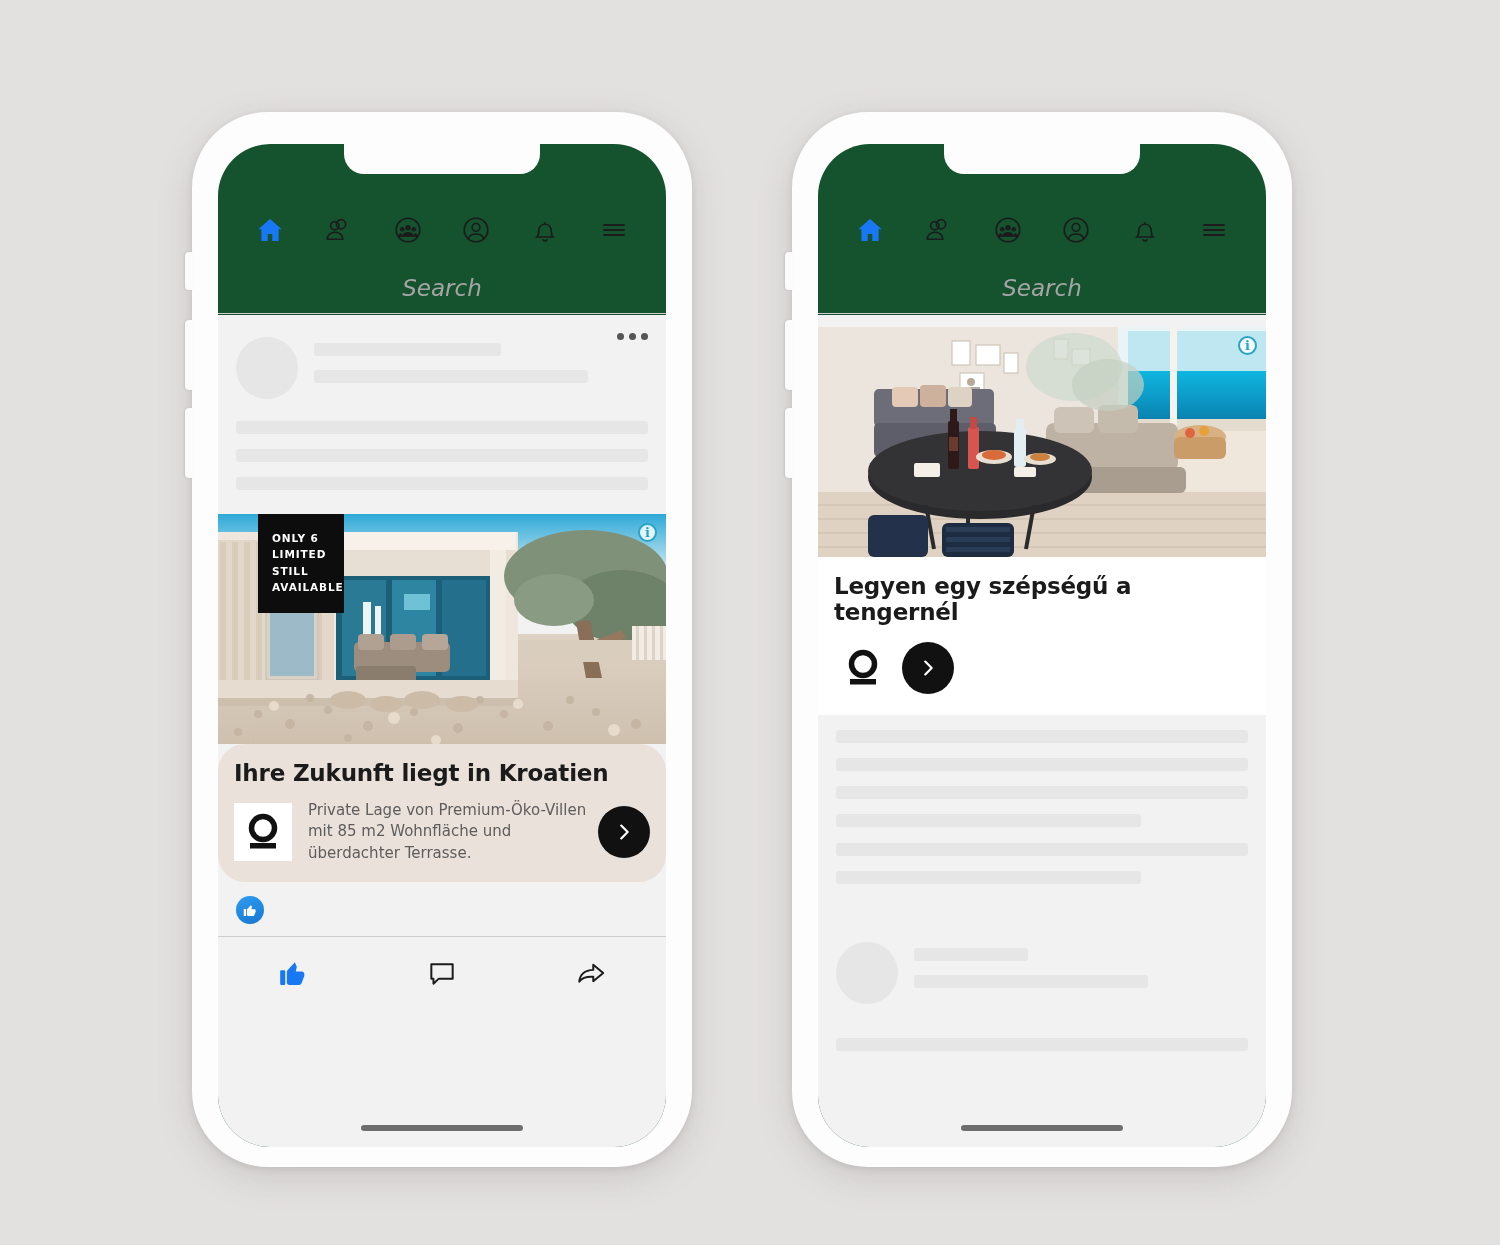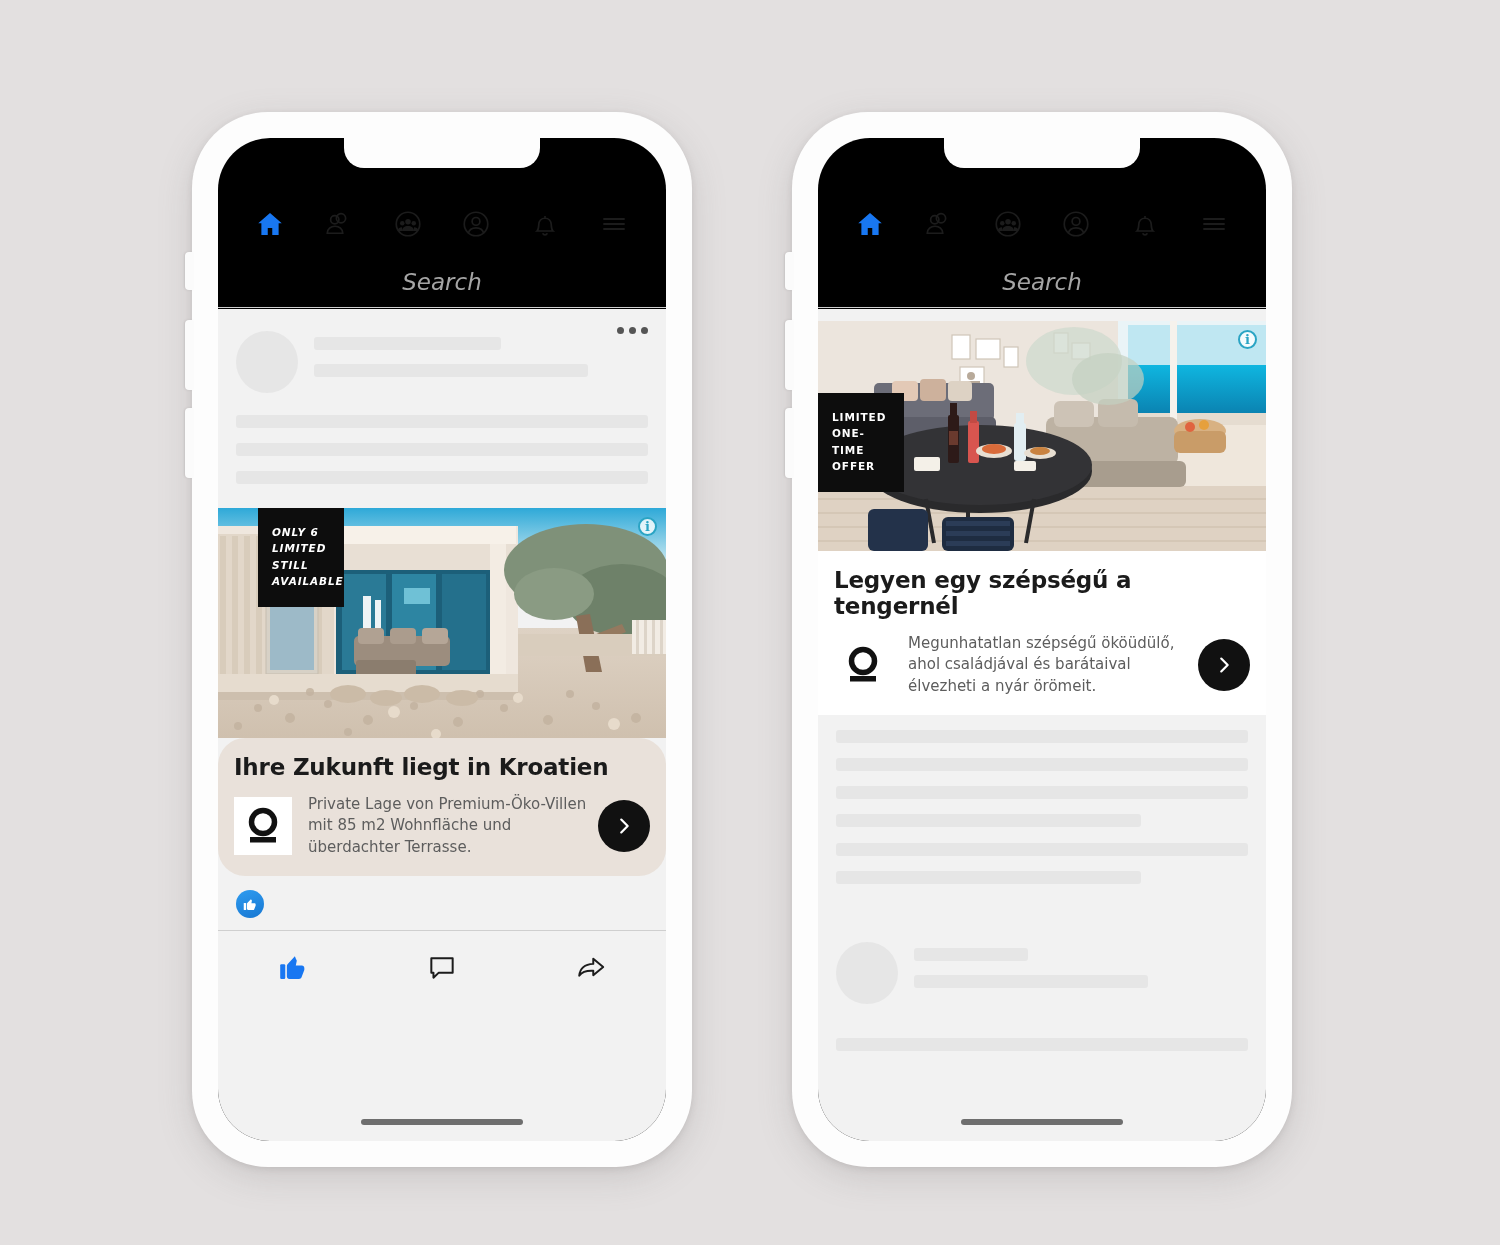--- a/index.html
+++ b/index.html
@@ -25,23 +25,23 @@
   .side-btn {
     position: absolute; left: -7px; width: 8px;
     background: #fbfbfb; border-radius: 4px 0 0 4px;
     box-shadow: -1px 0 2px rgba(140,135,135,.25);
   }
   .sb1 { top: 140px;  height: 38px; }
   .sb2 { top: 208px;  height: 70px; }
   .sb3 { top: 296px;  height: 70px; }
 
   .screen {
-    position: absolute; left: 26px; top: 26px;
+    position: absolute; left: 26px; top: 32px;
     width: 448px; height: 1003px;
-    background: #000000;
+    background: #14532d;
     border-radius: 52px;
     overflow: hidden;
   }
   .notch {
     position: absolute; left: 50%; transform: translateX(-50%); top: 0;
     width: 196px; height: 30px;
     background: #fdfdfd;
     border-radius: 0 0 20px 20px;
     z-index: 30;
   }
@@ -91,21 +91,21 @@
     position: relative; width: 100%; height: 230px;
     overflow: hidden;
   }
   .ad-photo svg { display: block; width: 100%; height: 100%; }
   .badge {
     position: absolute; background: #0d0d0d; color: #fff;
     font-family: "DejaVu Sans", sans-serif;
     font-weight: 700; font-size: 10.5px; letter-spacing: .9px;
     line-height: 1.55; padding: 16px 14px 18px 14px;
   }
-  .badge-a { left: 40px; top: 0; width: 86px; font-style: italic; }
+  .badge-a { left: 40px; top: 0; width: 86px; }
   .badge-b { left: 0; top: 72px; width: 86px; }
   .info-i {
     position: absolute; right: 9px; top: 9px;
     width: 19px; height: 19px; border-radius: 50%;
     border: 2px solid #2aa4c4; background: rgba(255,255,255,.82);
     color: #2aa4c4; font-size: 13px; font-weight: 700;
     display: flex; align-items: center; justify-content: center;
     font-family: "DejaVu Serif", serif;
   }
   .ad-caption { padding: 16px 16px 18px 16px; }
@@ -526,38 +526,32 @@
 
               <rect x="50" y="188" width="60" height="42" rx="6" fill="#23324a"></rect>
               <rect x="124" y="196" width="72" height="34" rx="6" fill="#1e2c41"></rect>
               <rect x="128" y="200" width="64" height="5" fill="#2b3c57"></rect>
               <rect x="128" y="210" width="64" height="5" fill="#2b3c57"></rect>
               <rect x="128" y="220" width="64" height="5" fill="#2b3c57"></rect>
 
               <ellipse cx="256" cy="40" rx="48" ry="34" fill="#cfd9cd" opacity=".75"></ellipse>
               <ellipse cx="290" cy="58" rx="36" ry="26" fill="#c3d0c1" opacity=".7"></ellipse>
             </svg>
-            <div class="badge badge-b">
-              <div>LIMITED</div>
-              <div>ONE-TIME</div>
-              <div>OFFER</div>
-            </div>
             <div class="info-i">i</div>
           </div>
 
           <div class="ad-caption white">
             <div class="ad-title">Legyen egy szépségű a tengernél</div>
             <div class="ad-body">
               <div class="ad-logo">
                 <svg viewBox="0 0 44 44" width="44" height="44">
                   <circle cx="22" cy="18" r="11.5" fill="none" stroke="#111" stroke-width="5.5"></circle>
                   <rect x="9" y="33" width="26" height="5.5" fill="#111"></rect>
                 </svg>
               </div>
-              <div class="ad-desc">Megunhatatlan szépségű ököüdülő, ahol családjával és barátaival élvezheti a nyár örömeit.</div>
               <div class="ad-cta">
                 <svg viewBox="0 0 24 24" width="22" height="22" fill="none" stroke="#fff" stroke-width="2.4" stroke-linecap="round" stroke-linejoin="round">
                     <path d="M9 5l7 7-7 7"></path>
                   </svg>
               </div>
             </div>
           </div>
         </div>
 
         <div class="sk-block" style="margin-top:14px;">

